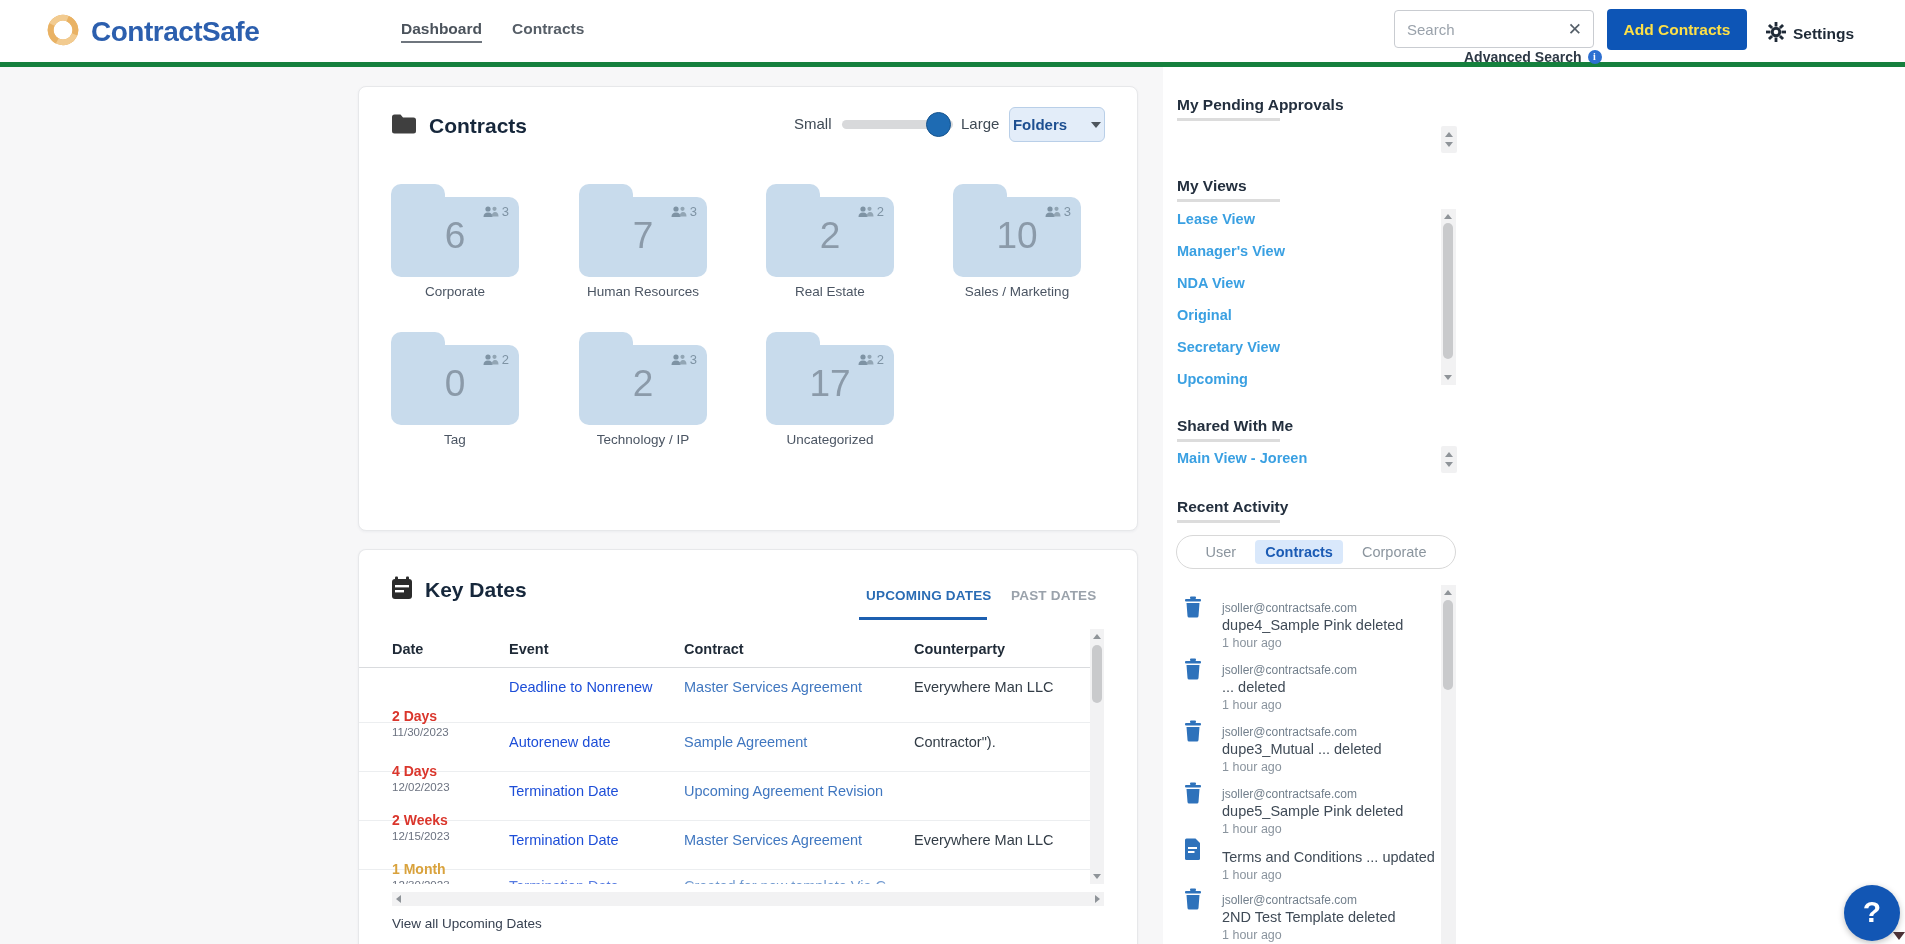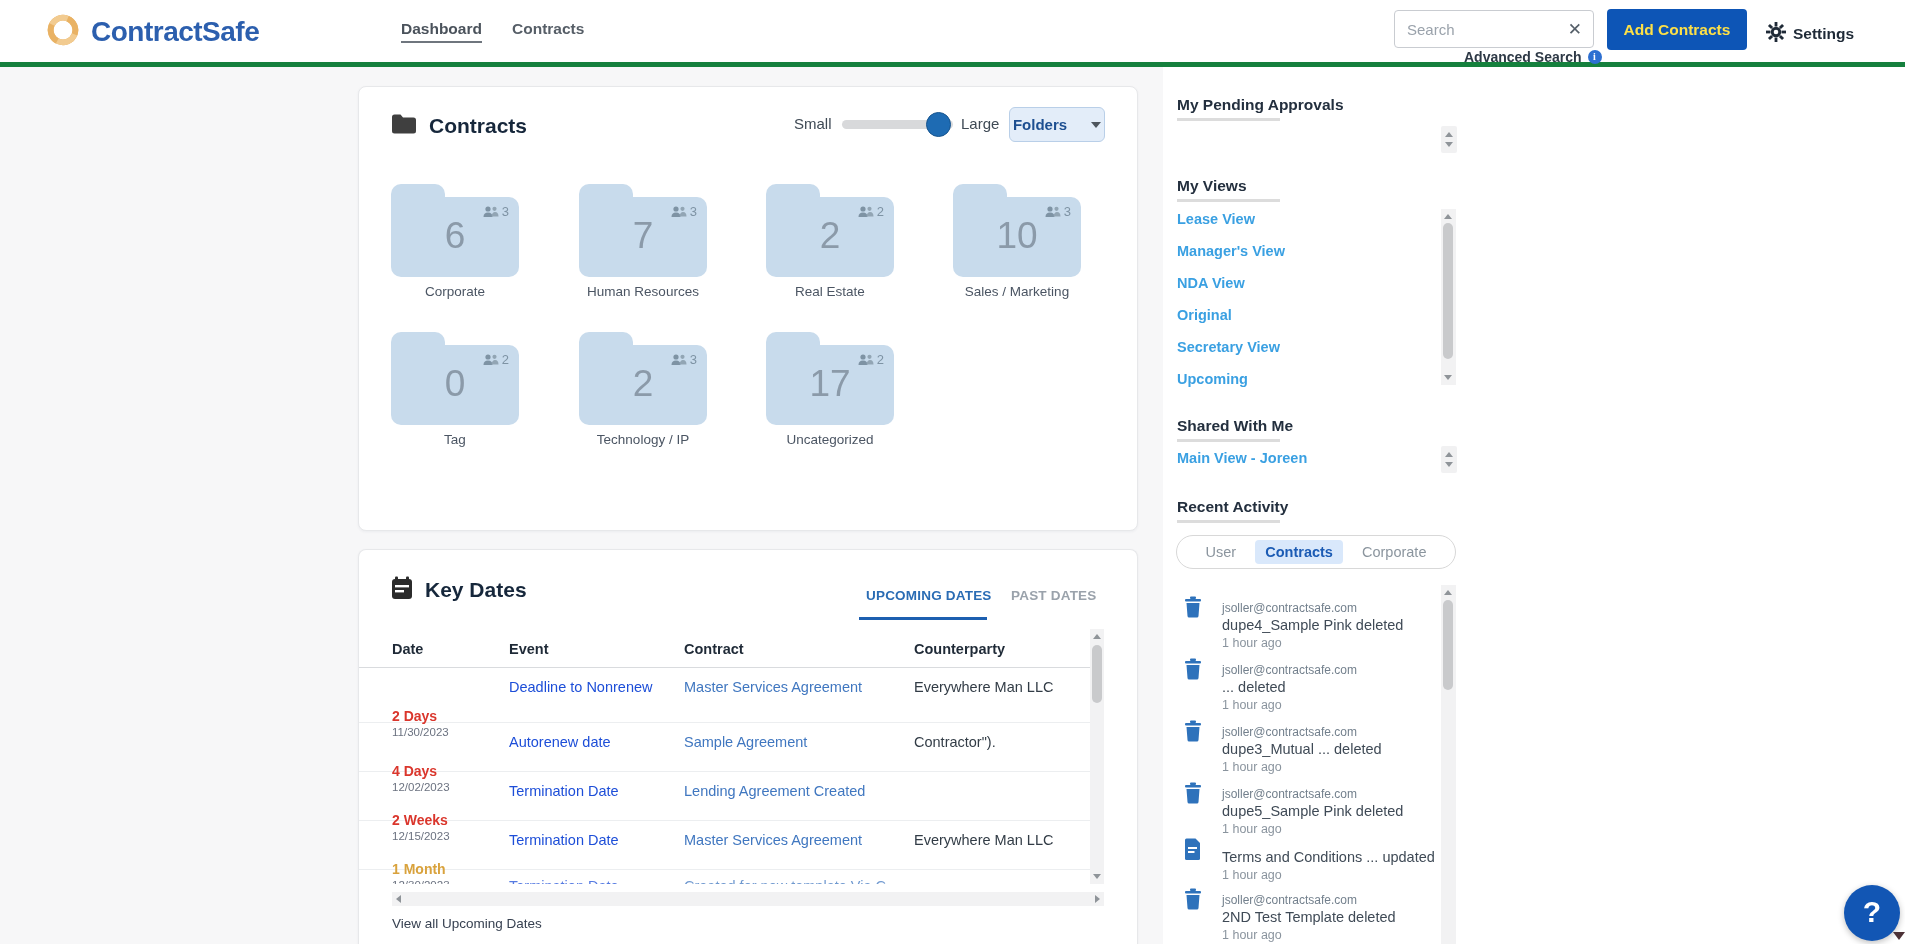--- a/index.html
+++ b/index.html
@@ -353,21 +353,21 @@
       <div class="kd-event">Autorenew date</div>
       <div class="kd-contract">Sample Agreement</div>
       <div class="kd-cp">Contractor").</div>
     </div>
     <div class="kd-row red">
       <div class="kd-when">
           <span class="when">2 Weeks</span>
           <span class="date">12/15/2023</span>
         </div>
       <div class="kd-event">Termination Date</div>
-      <div class="kd-contract">Lending Agreement Created</div>
+      <div class="kd-contract">Upcoming Agreement Revision</div>
       <div class="kd-cp"></div>
     </div>
     <div class="kd-row amber">
       <div class="kd-when">
           <span class="when">1 Month</span>
           <span class="date">12/30/2023</span>
         </div>
       <div class="kd-event">Termination Date</div>
       <div class="kd-contract">Master Services Agreement</div>
       <div class="kd-cp">Everywhere Man LLC</div>

